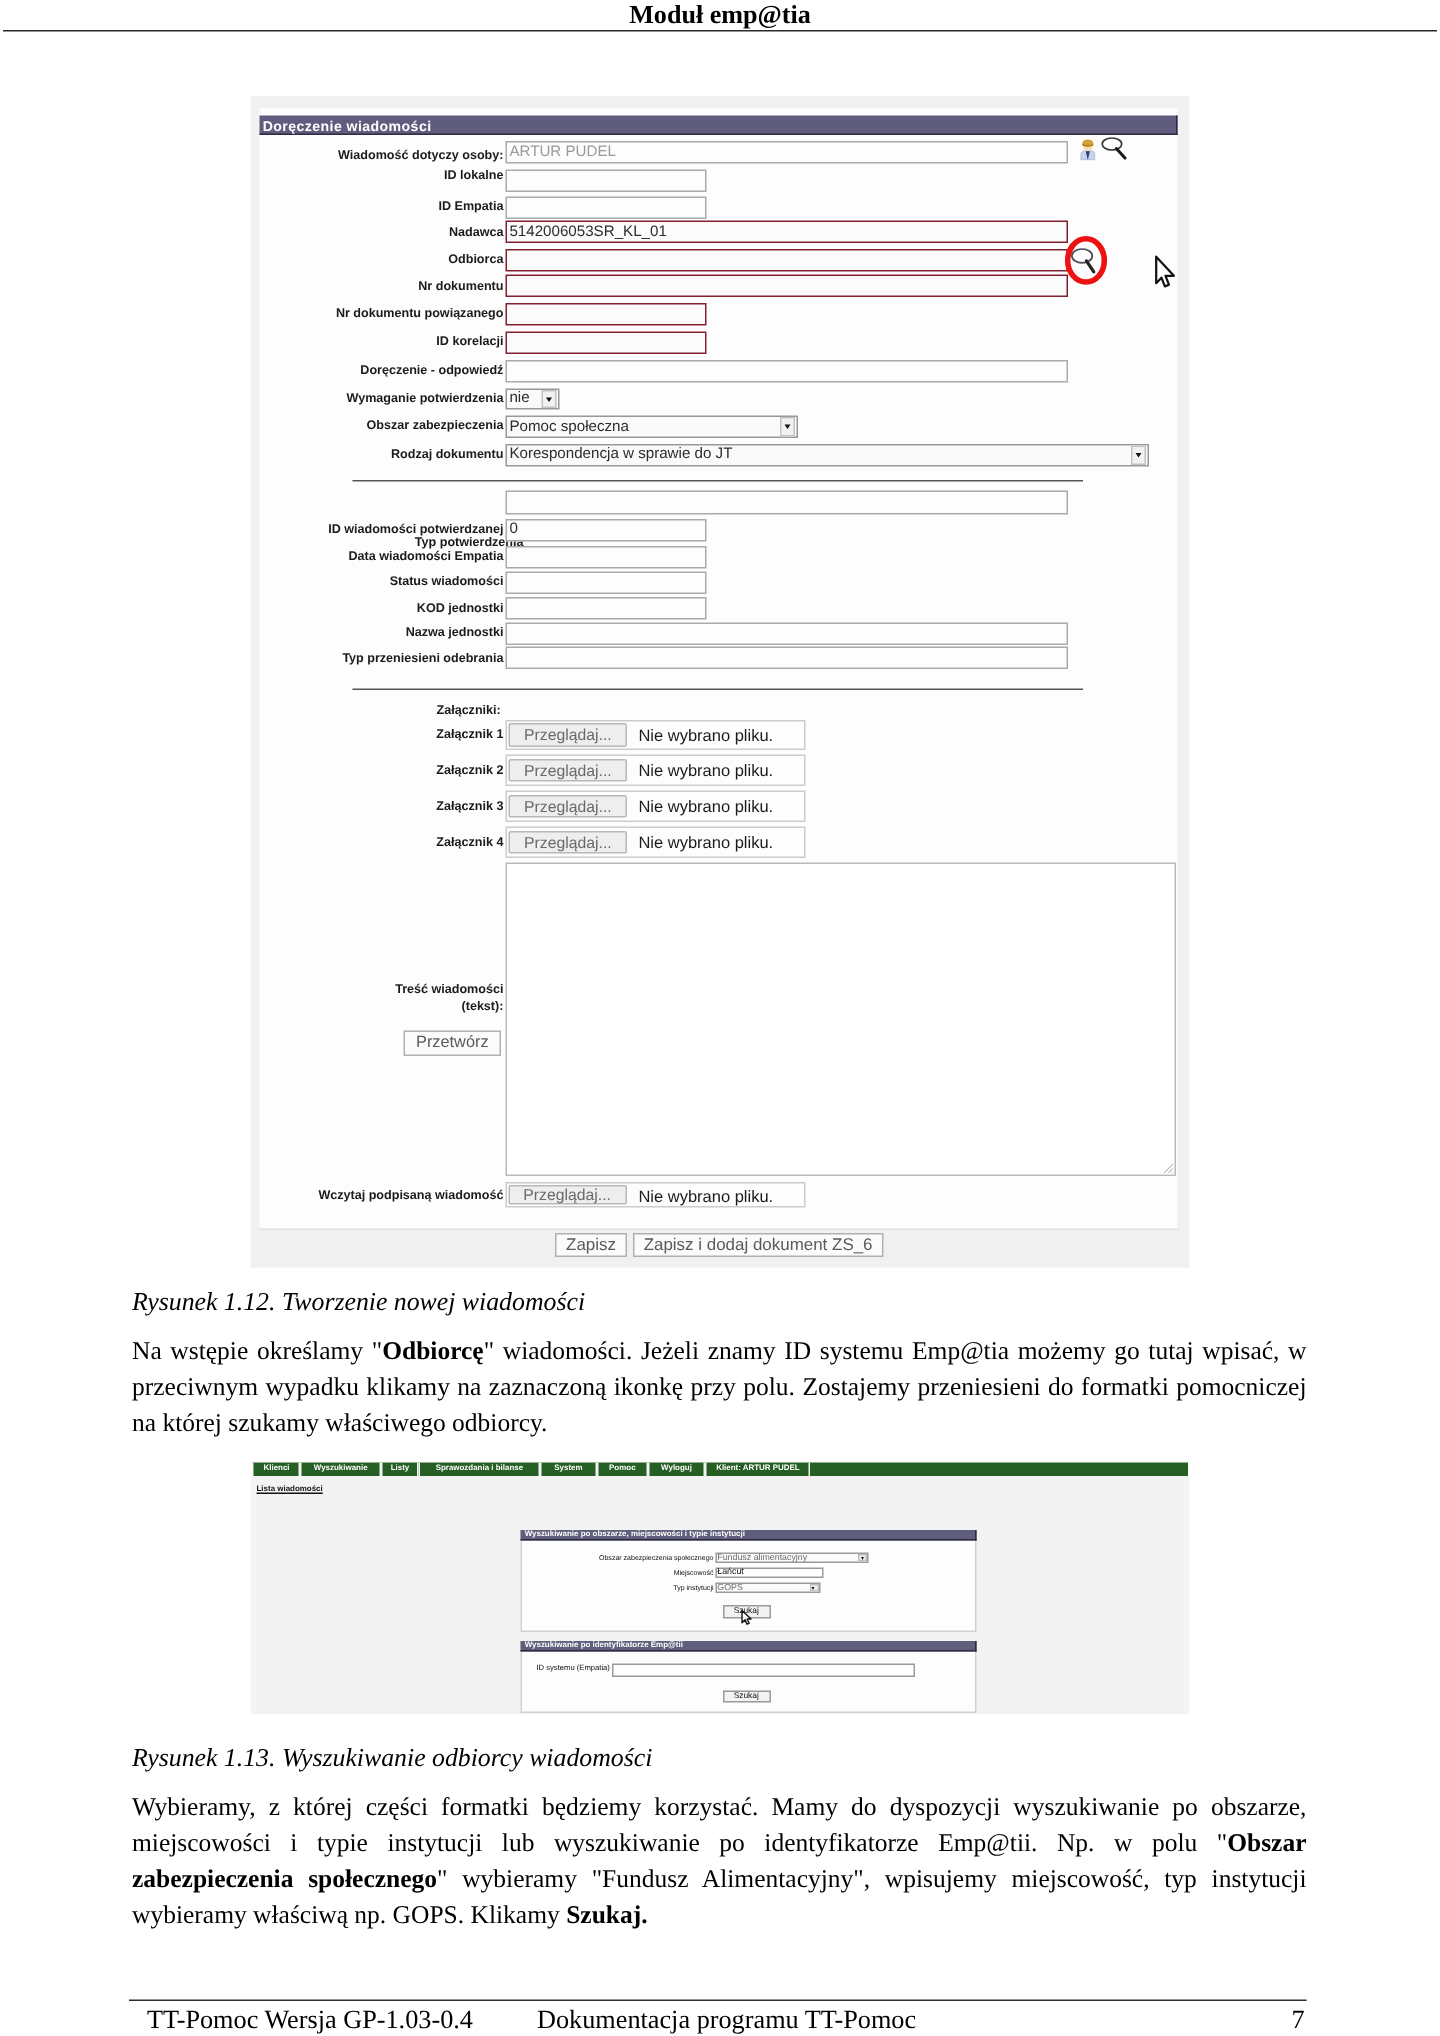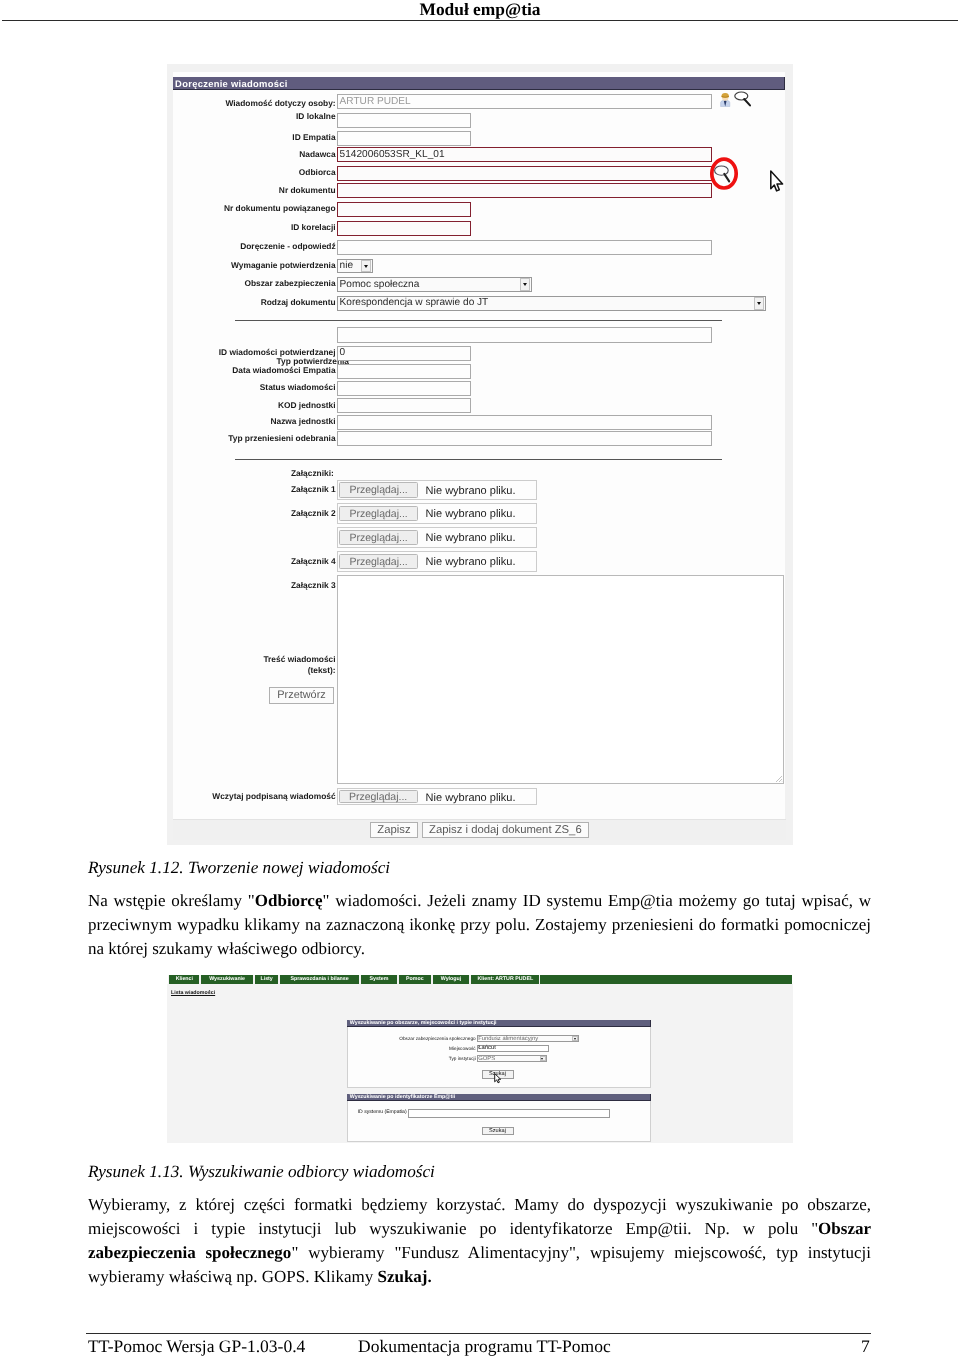--- a/index.html
+++ b/index.html
@@ -130,21 +130,21 @@
         <div class="hr1" style="left:68.4px;top:394.9px;width:487.1px;"></div>
         <div class="flabel" style="left:124px;top:404.5px;text-align:left;">Załączniki:</div>
         <div class="flabel" style="right:457.4px;top:421.20000000000005px;">Załącznik 1</div>
         <div class="fileinput" style="left:169.60000000000002px;top:415.6px;width:200px;height:20.5px;"></div>
         <div class="filebtn" style="left:172.10000000000002px;top:418.1px;width:79px;height:15.5px;line-height:15.5px;">Przeglądaj...</div>
         <div class="filetxt" style="left:258.6px;top:420.6px;">Nie wybrano pliku.</div>
         <div class="flabel" style="right:457.4px;top:445px;">Załącznik 2</div>
         <div class="fileinput" style="left:169.60000000000002px;top:439.4px;width:200px;height:20.5px;"></div>
         <div class="filebtn" style="left:172.10000000000002px;top:441.9px;width:79px;height:15.5px;line-height:15.5px;">Przeglądaj...</div>
         <div class="filetxt" style="left:258.6px;top:444.4px;">Nie wybrano pliku.</div>
-        <div class="flabel" style="right:457.4px;top:468.80000000000007px;margin-top:48px;">Załącznik 3</div>
+        <div class="flabel" style="right:457.4px;top:468.80000000000007px;">Załącznik 3</div>
         <div class="fileinput" style="left:169.60000000000002px;top:463.20000000000005px;width:200px;height:20.5px;"></div>
         <div class="filebtn" style="left:172.10000000000002px;top:465.70000000000005px;width:79px;height:15.5px;line-height:15.5px;">Przeglądaj...</div>
         <div class="filetxt" style="left:258.6px;top:468.20000000000005px;">Nie wybrano pliku.</div>
         <div class="flabel" style="right:457.4px;top:492.6px;">Załącznik 4</div>
         <div class="fileinput" style="left:169.60000000000002px;top:487px;width:200px;height:20.5px;"></div>
         <div class="filebtn" style="left:172.10000000000002px;top:489.5px;width:79px;height:15.5px;line-height:15.5px;">Przeglądaj...</div>
         <div class="filetxt" style="left:258.6px;top:492px;">Nie wybrano pliku.</div>
         <div id="ta1" style="left:169.60000000000002px;top:511.4px;width:447.4px;height:208.60000000000002px;"></div>
         <svg style="position:absolute;left:608px;top:711px;" width="8" height="8" viewBox="0 0 8 8">
           <path d="M7 1 L1 7 M7 4 L4 7 M7 6.6 L6.6 7" stroke="#aaa" stroke-width="0.7" fill="none"></path>
@@ -204,16 +204,16 @@
         <div style="position:absolute;left:240.7px;top:140.5999999999999px;width:202px;height:9px;background:#fff;border:0.7px solid #9a9a9a;box-sizing:border-box;"></div>
         <div style="position:absolute;left:314.5px;top:158.5px;width:32px;height:8.5px;background:#f3f3f3;border:0.7px solid #9a9a9a;box-sizing:border-box;font-size:5.6px;color:#111;text-align:center;line-height:7.5px;">Szukaj</div>
       </div>
   </div>
 
   <div class="caption" style="left:88px;top:1162px;">Rysunek 1.13. Wyszukiwanie odbiorcy wiadomości</div>
 
   <div class="para" id="para2" style="left:88px;top:1193px;width:783px;">Wybieramy, z której części formatki będziemy korzystać. Mamy do dyspozycji wyszukiwanie po obszarze, miejscowości i typie instytucji lub wyszukiwanie po identyfikatorze Emp@tii. Np. w polu "<b>Obszar zabezpieczenia społecznego</b>" wybieramy "Fundusz Alimentacyjny", wpisujemy miejscowość, typ instytucji wybieramy właściwą np. GOPS. Klikamy <b>Szukaj.</b></div>
 
   <div id="footer-rule"></div>
-  <div class="foot" style="left:88px;">TT-Pomoc Wersja GP-1.03-0.4</div>
+  <div class="foot" style="left:98px;">TT-Pomoc Wersja GP-1.03-0.4</div>
   <div class="foot" style="left:358px;">Dokumentacja programu TT-Pomoc</div>
   <div class="foot" style="left:861px;">7</div>
 </div>
 
 </body></html>

